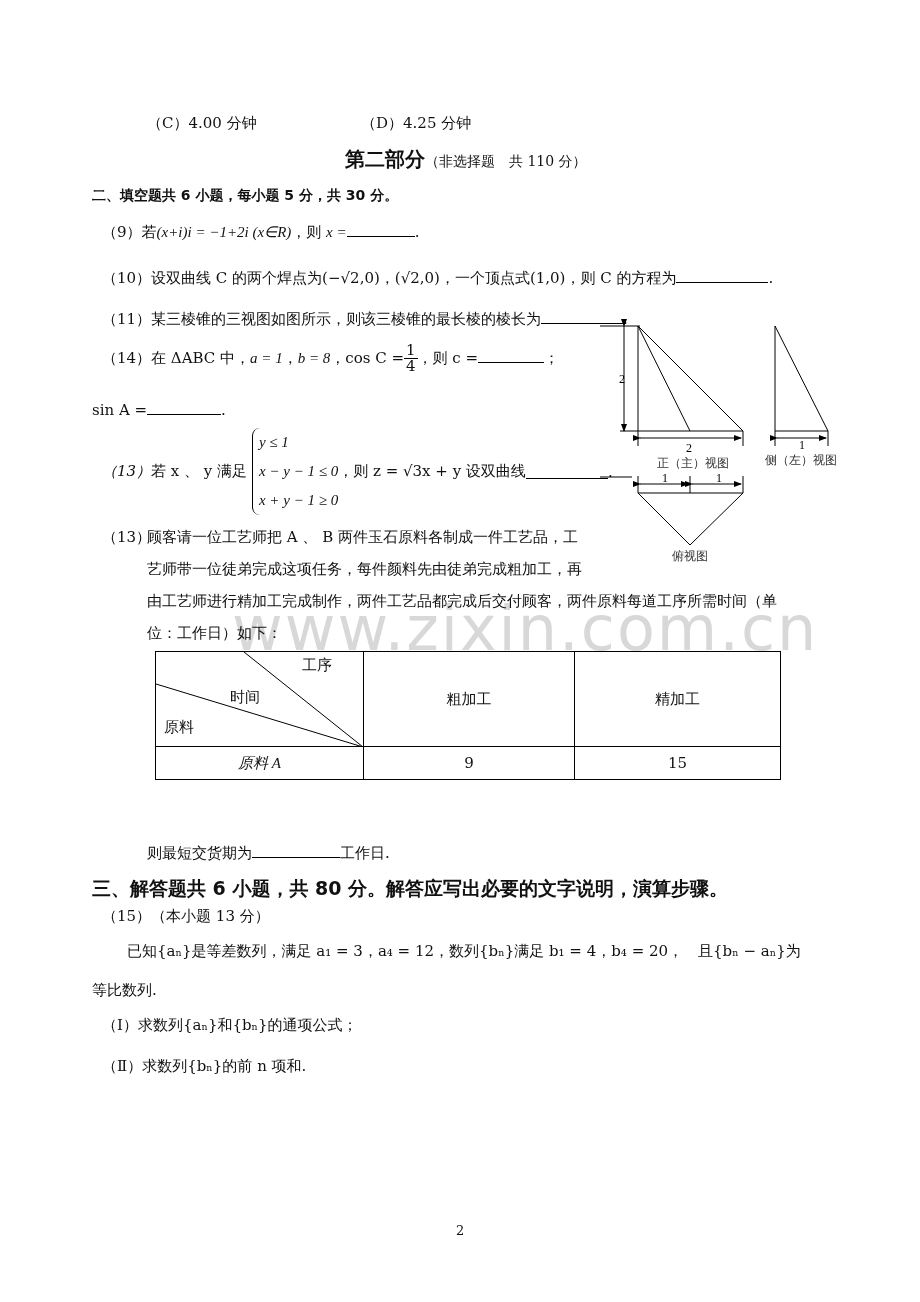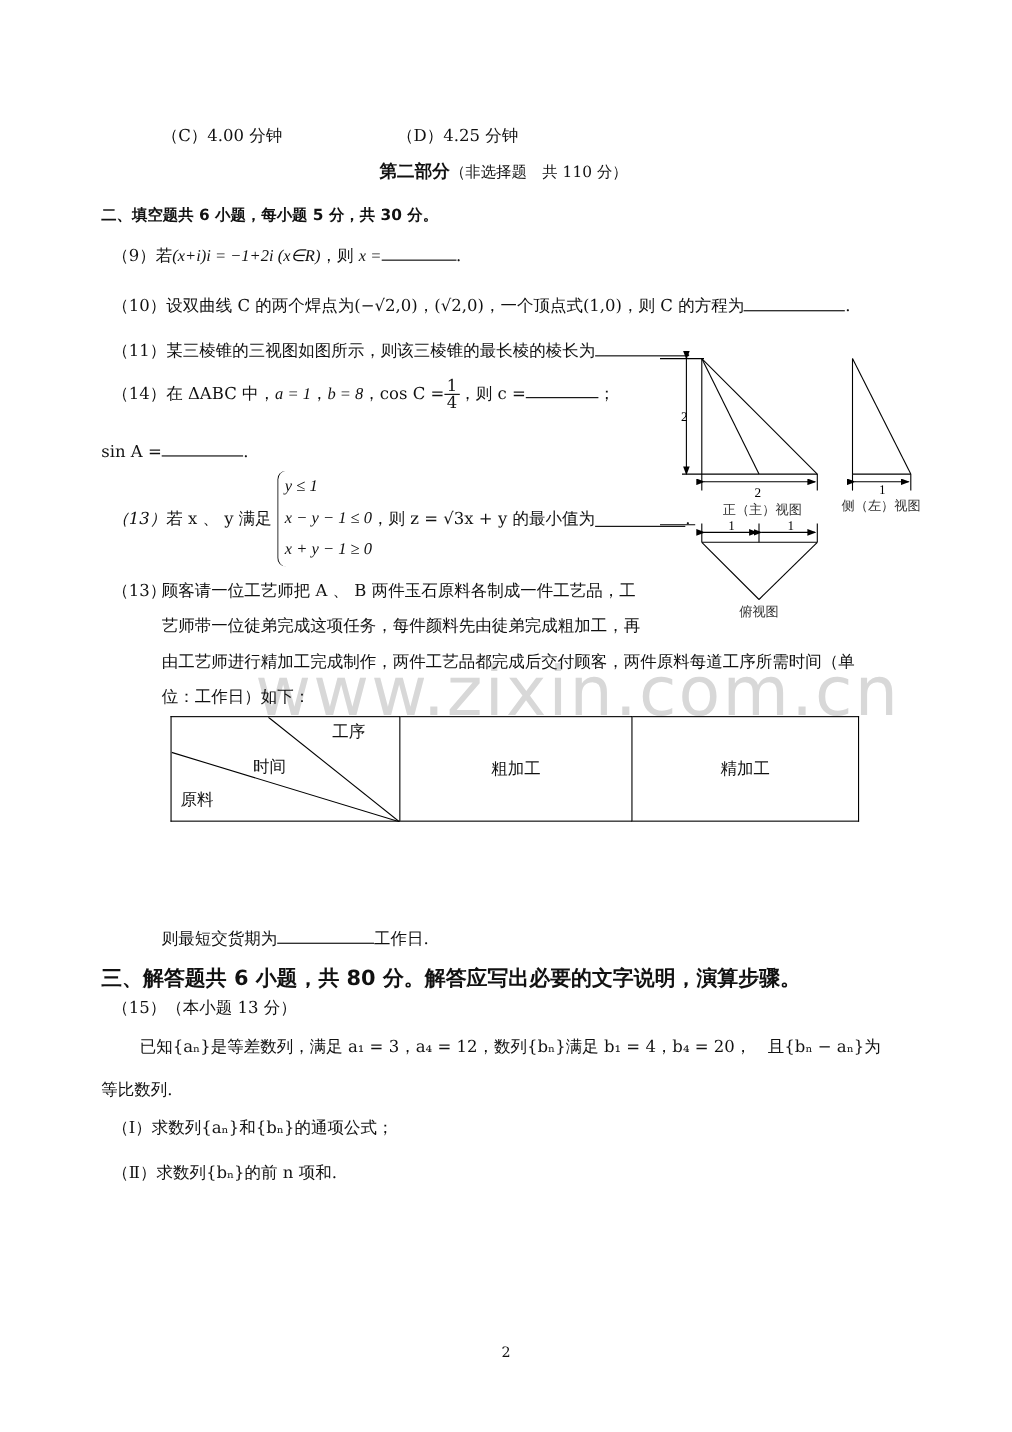--- a/index.html
+++ b/index.html
@@ -26,21 +26,21 @@
 </style>
 </head>
 <body>
 
 <div class="watermark">www.zixin.com.cn</div>
 
 <div class="abs" style="left:147px; top:114px;">（C）4.00 分钟</div>
 <div class="abs" style="left:361px; top:114px;">（D）4.25 分钟</div>
 
 <div class="abs" style="left:345px; top:146px;">
-  <span class="bold" style="font-size:16px;">第二部分</span><span style="font-size:14px;">（非选择题　共 110 分）</span>
+  <span class="bold" style="font-size:20px;">第二部分</span><span style="font-size:14px;">（非选择题　共 110 分）</span>
 </div>
 
 <div class="abs bold" style="left:92px; top:187px; font-size:14px;">二、填空题共 6 小题，每小题 5 分，共 30 分。</div>
 
 <div class="abs" style="left:102px; top:222px;">
   <span>（9）</span><span>若</span><span class="it">(x+i)i = −1+2i (x∈R)</span><span>，则 </span><span class="it">x =</span><span class="blank" style="width:68px;"></span><span>.</span>
 </div>
 
 <div class="abs" style="left:102px; top:268px;">
   <span>（10）</span><span>设双曲线 C 的两个焊点为(−√2,0)，(√2,0)，一个顶点式(1,0)，则 C 的方程为</span><span class="blank" style="width:92px;"></span><span>.</span>
@@ -56,21 +56,21 @@
 <div class="abs" style="left:92px; top:400px;">
   <span>sin A =</span><span class="blank" style="width:74px;"></span><span>.</span>
 </div>
 
 <div class="abs" style="left:102px; top:428px;">
   <span style="vertical-align:middle;font-style:italic;">（13）</span><span style="vertical-align:middle;">若 x 、 y 满足</span>
   <span class="brace-sys it">
     <div>y ≤ 1</div>
     <div>x − y − 1 ≤ 0</div>
     <div>x + y − 1 ≥ 0</div>
-  </span><span style="vertical-align:middle;">，则 z = √3x + y 的最小值为</span><span class="blank" style="width:82px; vertical-align:middle;"></span><span style="vertical-align:middle;">.</span>
+  </span><span style="vertical-align:middle;">，则 z = √3x + y 设双曲线</span><span class="blank" style="width:82px; vertical-align:middle;"></span><span style="vertical-align:middle;">.</span>
 </div>
 
 <div class="abs" style="left:102px; top:528px;">（13）</div>
 <div class="abs" style="left:147px; top:528px;">顾客请一位工艺师把 A 、 B 两件玉石原料各制成一件工艺品，工</div>
 <div class="abs" style="left:147px; top:560px;">艺师带一位徒弟完成这项任务，每件颜料先由徒弟完成粗加工，再</div>
 <div class="abs" style="left:147px; top:592px;">由工艺师进行精加工完成制作，两件工艺品都完成后交付顾客，两件原料每道工序所需时间（单</div>
 <div class="abs" style="left:147px; top:624px;">位：工作日）如下：</div>
 
 <table class="data">
   <tbody>
@@ -79,20 +79,25 @@
       <svg width="207" height="95" style="position:absolute; left:0; top:0;">
         <line x1="88" y1="0" x2="207" y2="95" stroke="#000" stroke-width="1"></line>
         <line x1="0" y1="32" x2="207" y2="95" stroke="#000" stroke-width="1"></line>
       </svg>
       <span class="abs" style="left:146px; top:4px;">工序</span>
       <span class="abs" style="left:74px; top:36px;">时间</span>
       <span class="abs" style="left:8px; top:66px;">原料</span>
     </td>
     <td style="width:208px;">粗加工</td>
     <td>精加工</td>
+  </tr>
+  <tr style="height:33px;">
+    <td class="it">原料 A</td>
+    <td>9</td>
+    <td>15</td>
   </tr>
 </tbody>
   </table>
 
 <div class="abs" style="left:147px; top:843px;">
   <span>则最短交货期为</span><span class="blank" style="width:88px;"></span><span>工作日.</span>
 </div>
 
 <svg class="abs" style="left:600px; top:310px;" width="260" height="260">
   <defs>

